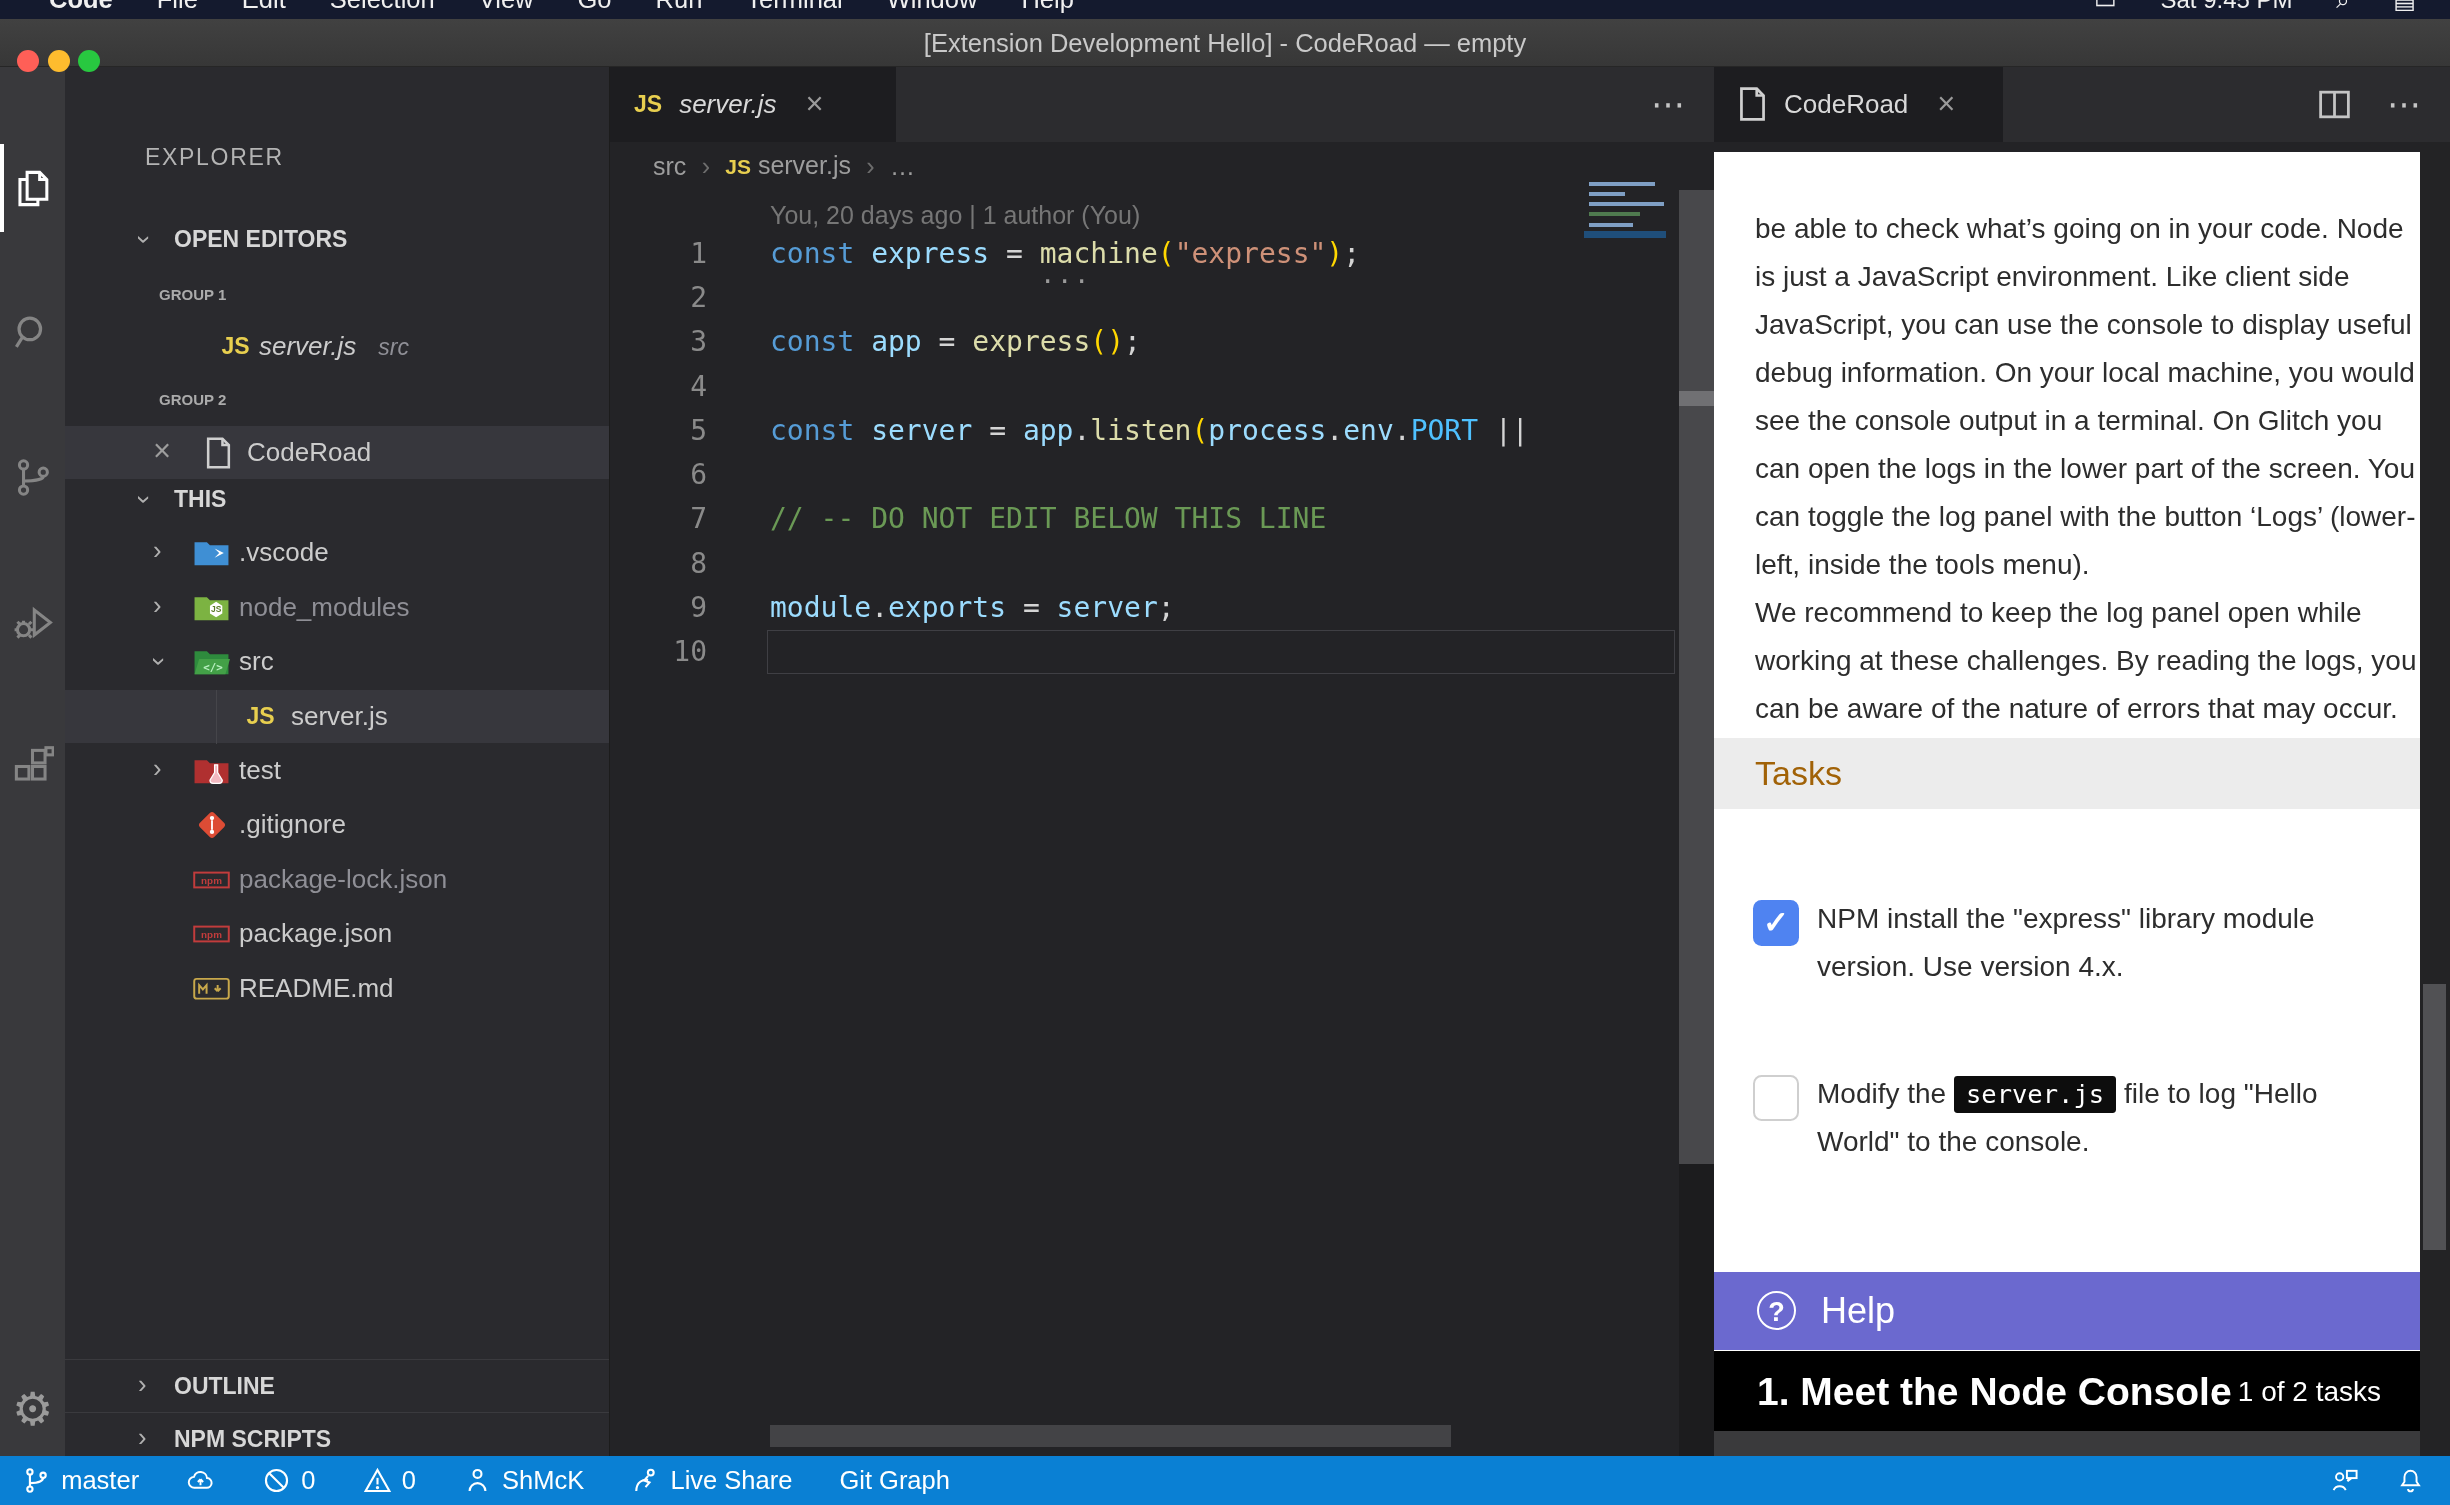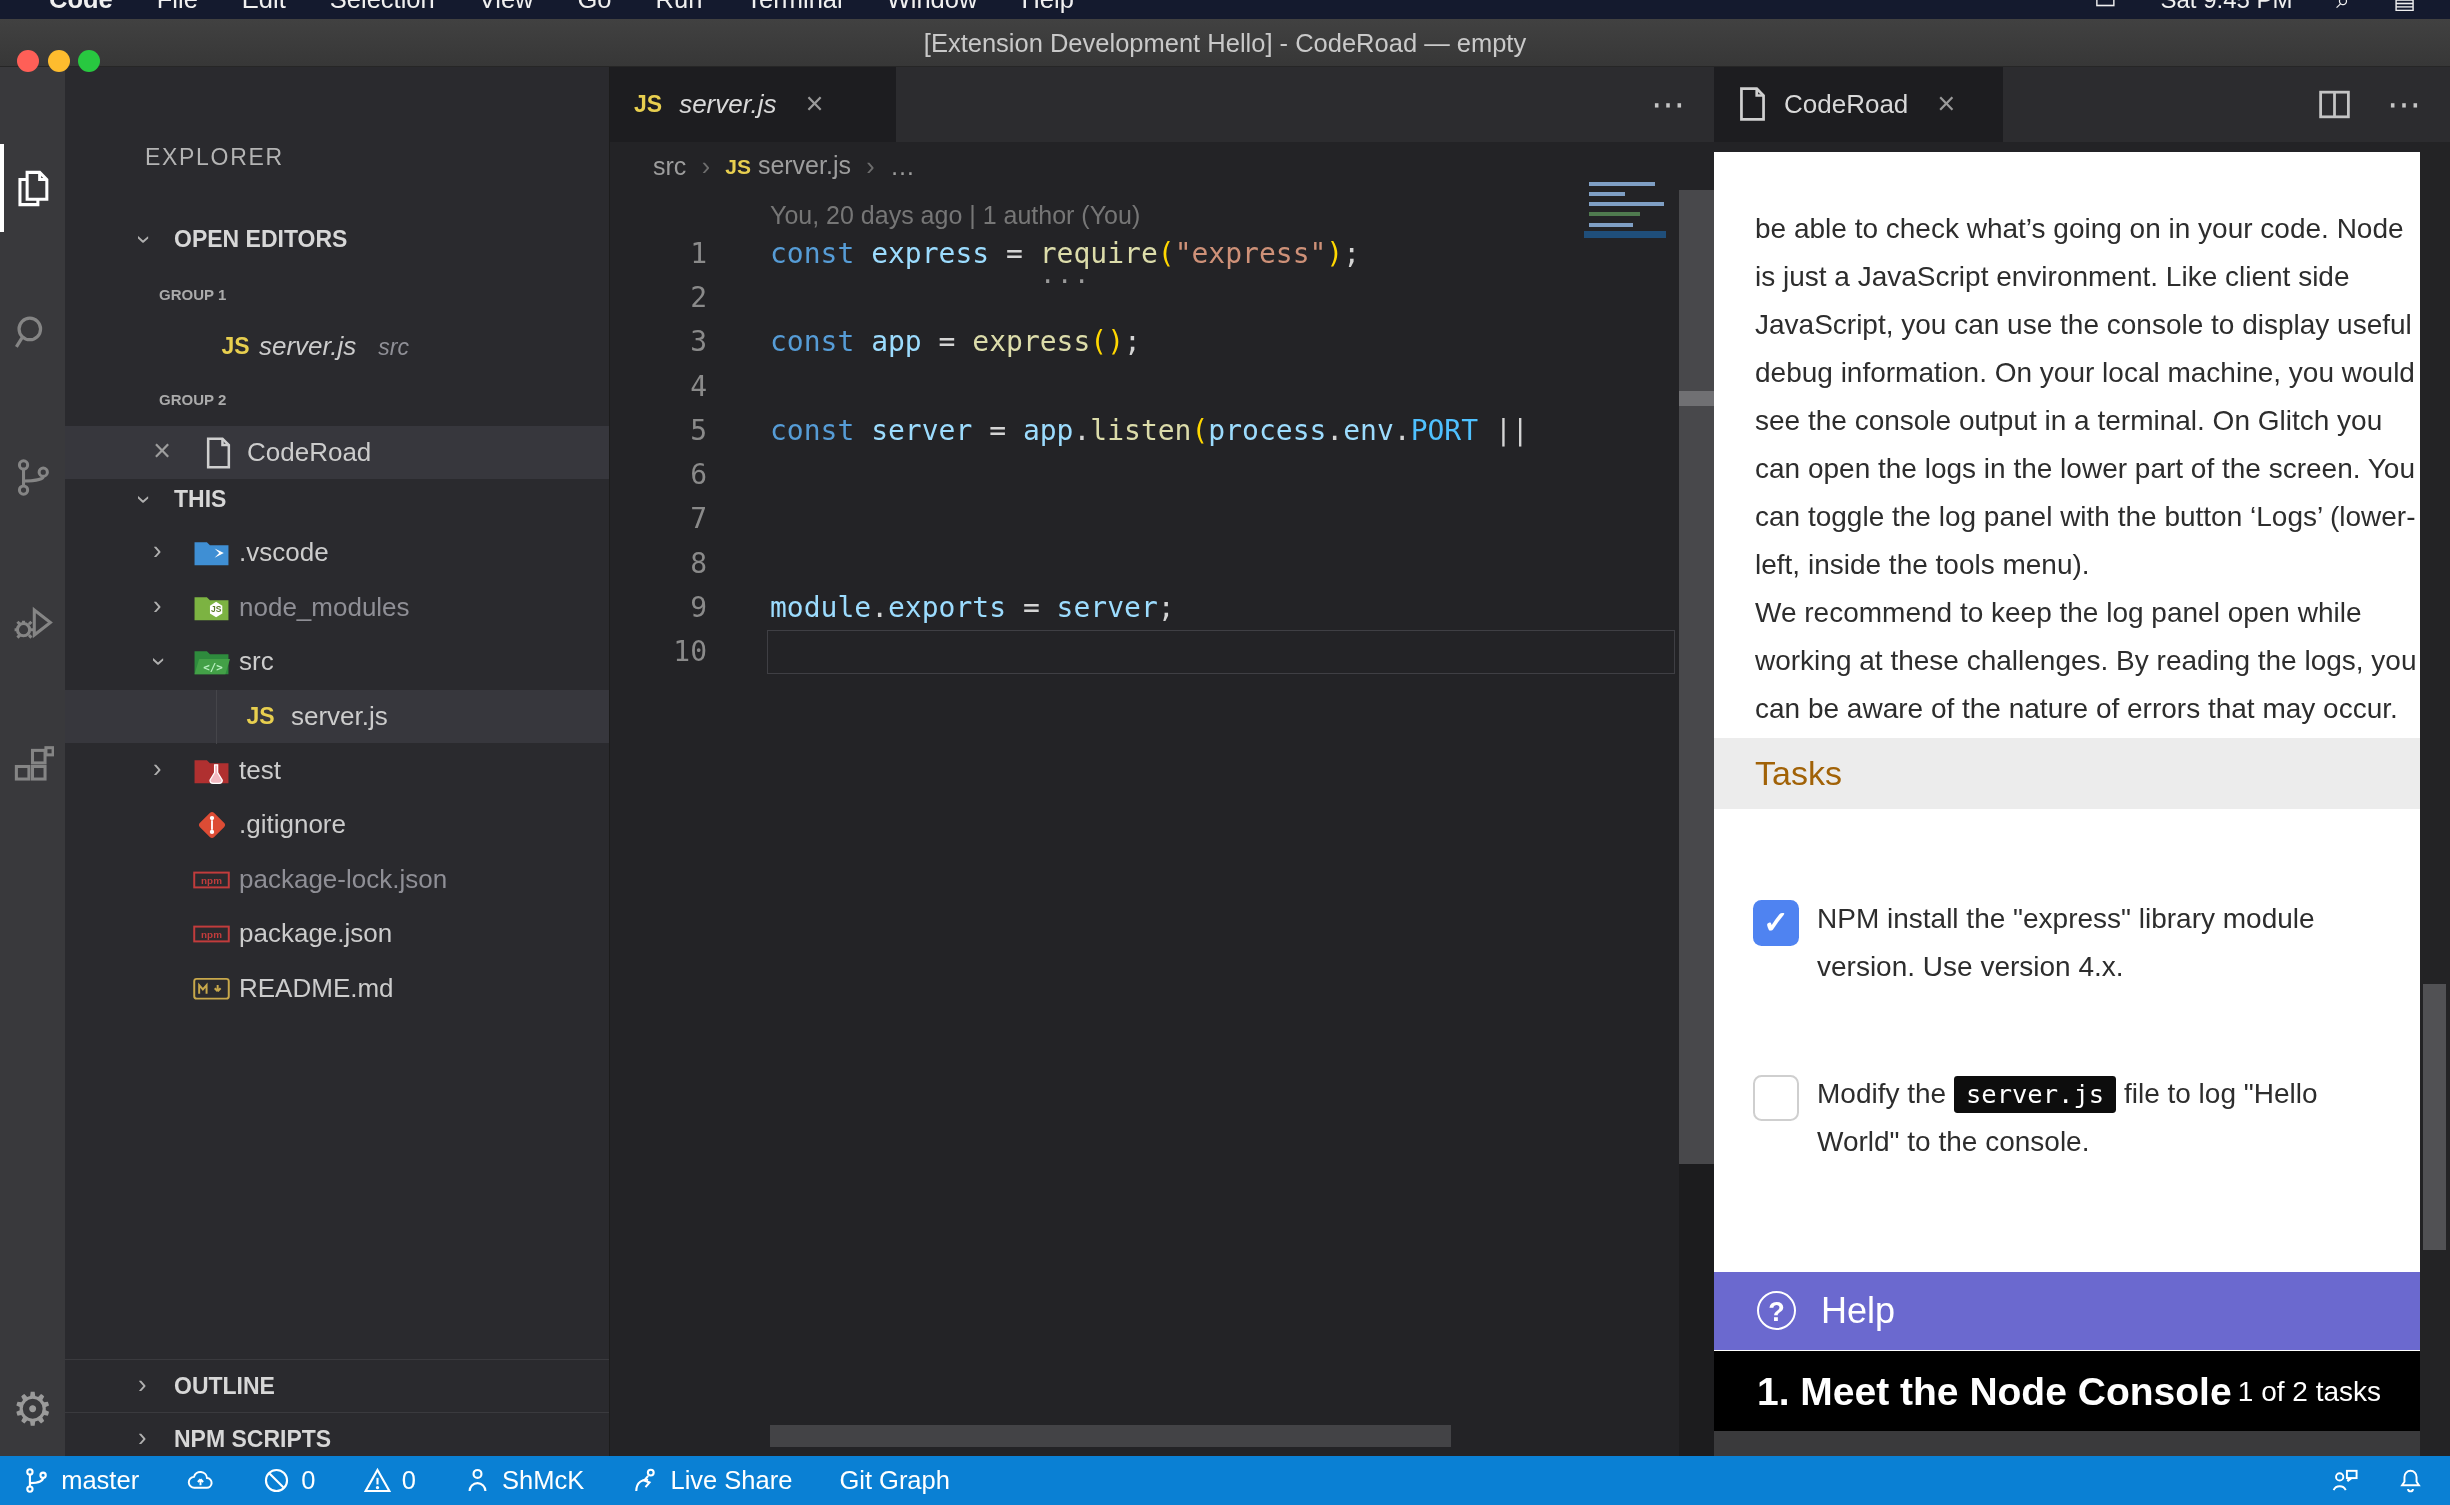--- a/index.html
+++ b/index.html
@@ -315,27 +315,27 @@
   </div>
   <div id="breadcrumb">
       <span>src</span>
       <span class="sep">›</span>
       <span><span class="js-badge" style="font-size:21px;">JS</span> server.js</span>
       <span class="sep">›</span>
       <span>…</span>
     </div>
   <div id="blame">You, 20 days ago | 1 author (You)</div>
   <div id="code">
-      <div class="code-line" style="top: 0px;"><span class="ln">1</span><span class="ct"><span class="tk-k">const</span><span class="tk-pl"> </span><span class="tk-v">express</span><span class="tk-o"> = </span><span class="tk-f">require</span><span class="tk-b">(</span><span class="tk-s">"express"</span><span class="tk-b">)</span><span class="tk-p">;</span></span></div>
+      <div class="code-line" style="top: 0px;"><span class="ln">1</span><span class="ct"><span class="tk-k">const</span><span class="tk-pl"> </span><span class="tk-v">express</span><span class="tk-o"> = </span><span class="tk-f">machine</span><span class="tk-b">(</span><span class="tk-s">"express"</span><span class="tk-b">)</span><span class="tk-p">;</span></span></div>
       <div class="code-line" style="top: 44px;"><span class="ln">2</span><span class="ct"></span></div>
       <div class="code-line" style="top: 88px;"><span class="ln">3</span><span class="ct"><span class="tk-k">const</span><span class="tk-pl"> </span><span class="tk-v">app</span><span class="tk-o"> = </span><span class="tk-f">express</span><span class="tk-b">()</span><span class="tk-p">;</span></span></div>
       <div class="code-line" style="top: 133px;"><span class="ln">4</span><span class="ct"></span></div>
       <div class="code-line" style="top: 177px;"><span class="ln">5</span><span class="ct"><span class="tk-k">const</span><span class="tk-pl"> </span><span class="tk-v">server</span><span class="tk-o"> = </span><span class="tk-v">app</span><span class="tk-p">.</span><span class="tk-f">listen</span><span class="tk-b">(</span><span class="tk-v">process</span><span class="tk-p">.</span><span class="tk-v">env</span><span class="tk-p">.</span><span class="tk-c2">PORT</span><span class="tk-o"> ||</span></span></div>
       <div class="code-line" style="top: 221px;"><span class="ln">6</span><span class="ct"></span></div>
-      <div class="code-line" style="top: 265px;"><span class="ln">7</span></div>
+      <div class="code-line" style="top: 265px;"><span class="ln">7</span><span class="ct"><span class="tk-cm">// -- DO NOT EDIT BELOW THIS LINE</span></span></div>
       <div class="code-line" style="top: 310px;"><span class="ln">8</span><span class="ct"></span></div>
       <div class="code-line" style="top: 354px;"><span class="ln">9</span><span class="ct"><span class="tk-v">module</span><span class="tk-p">.</span><span class="tk-v">exports</span><span class="tk-o"> = </span><span class="tk-v">server</span><span class="tk-p">;</span></span></div>
       <div class="code-line" style="top: 398px;"><span class="ln">10</span><span class="ct"></span><div id="cur-line"></div></div>
       <div id="hint-dots" style="top: 34px;">···</div>
     </div>
   <div id="minimap">
     <div class="mm-line" style="left:5.1px; top:6.8px;  width:66px; background:#7f9fc4;"></div>
     <div class="mm-line" style="left:5.1px; top:17px; width:36px; background:#7f9fc4;"></div>
     <div class="mm-line" style="left:5.1px; top:27px; width:75px; background:#7f9fc4;"></div>
     <div class="mm-line" style="left:5.1px; top:37px; width:51px; background:#4f7a4f;"></div>

